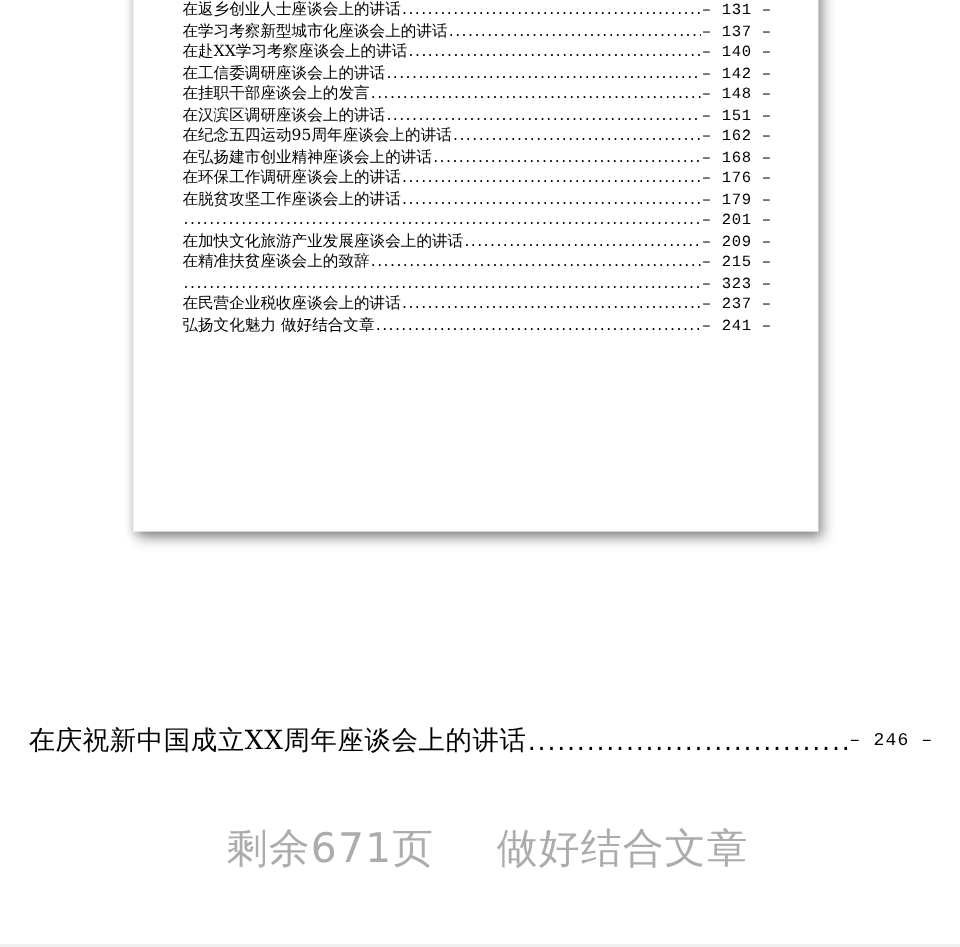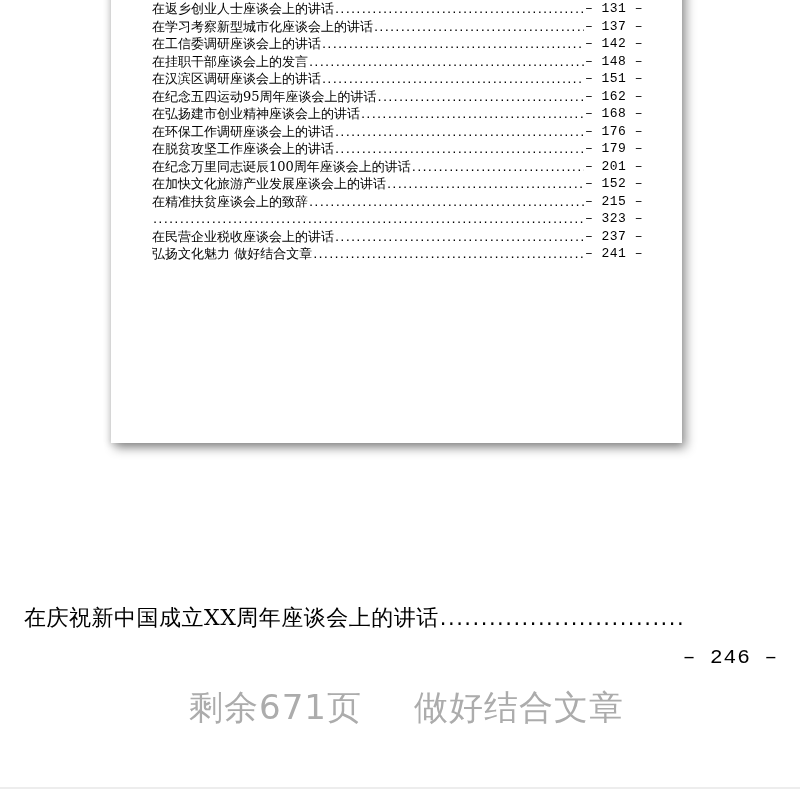--- a/index.html
+++ b/index.html
@@ -48,21 +48,21 @@
   .big-row{
     position:absolute;
     left:24px; right:22px; top:604px;
     display:flex;
     font-size:22px;
     line-height:28px;
     white-space:nowrap;
   }
   .big-row .toc-title{letter-spacing:0.5px;text-align:right;}
   .big-row .leader{letter-spacing:1.5px; font-size:21px;}
-  .big-row .pg{font-size:21px; letter-spacing:1px;margin-top:40px;}
+  .big-row .pg{font-size:15px; letter-spacing:1px;}
 
   
   .footer-note{
     position:absolute;
     left:13px; right:0; top:684px;
     display:flex;
     justify-content:center;
     align-items:baseline;
     gap:52px;
     font-family:"DejaVu Sans","Liberation Sans",sans-serif;
@@ -90,20 +90,25 @@
     <span class="leader"></span>
     <span class="pg">– 131 –</span>
   </div>
 
   <div class="toc-row">
     <span class="toc-title">在学习考察新型城市化座谈会上的讲话</span>
     <span class="leader"></span>
     <span class="pg">– 137 –</span>
   </div>
 
+  <div class="toc-row">
+    <span class="toc-title">在赴XX学习考察座谈会上的讲话</span>
+    <span class="leader"></span>
+    <span class="pg">– 140 –</span>
+  </div>
 
   <div class="toc-row">
     <span class="toc-title">在工信委调研座谈会上的讲话</span>
     <span class="leader"></span>
     <span class="pg">– 142 –</span>
   </div>
 
   <div class="toc-row">
     <span class="toc-title">在挂职干部座谈会上的发言</span>
     <span class="leader"></span>
@@ -134,29 +139,28 @@
     <span class="pg">– 176 –</span>
   </div>
 
   <div class="toc-row">
     <span class="toc-title">在脱贫攻坚工作座谈会上的讲话</span>
     <span class="leader"></span>
     <span class="pg">– 179 –</span>
   </div>
 
   <div class="toc-row">
-    <span class="toc-title">在纪念万里同志诞辰100周年座谈会上的讲话</span>
     <span class="leader"></span>
     <span class="pg">– 201 –</span>
   </div>
 
   <div class="toc-row">
     <span class="toc-title">在加快文化旅游产业发展座谈会上的讲话</span>
     <span class="leader"></span>
-    <span class="pg">– 152 –</span>
+    <span class="pg">– 209 –</span>
   </div>
 
   <div class="toc-row">
     <span class="toc-title">在精准扶贫座谈会上的致辞</span>
     <span class="leader"></span>
     <span class="pg">– 215 –</span>
   </div>
 
 
   <div class="toc-row">

